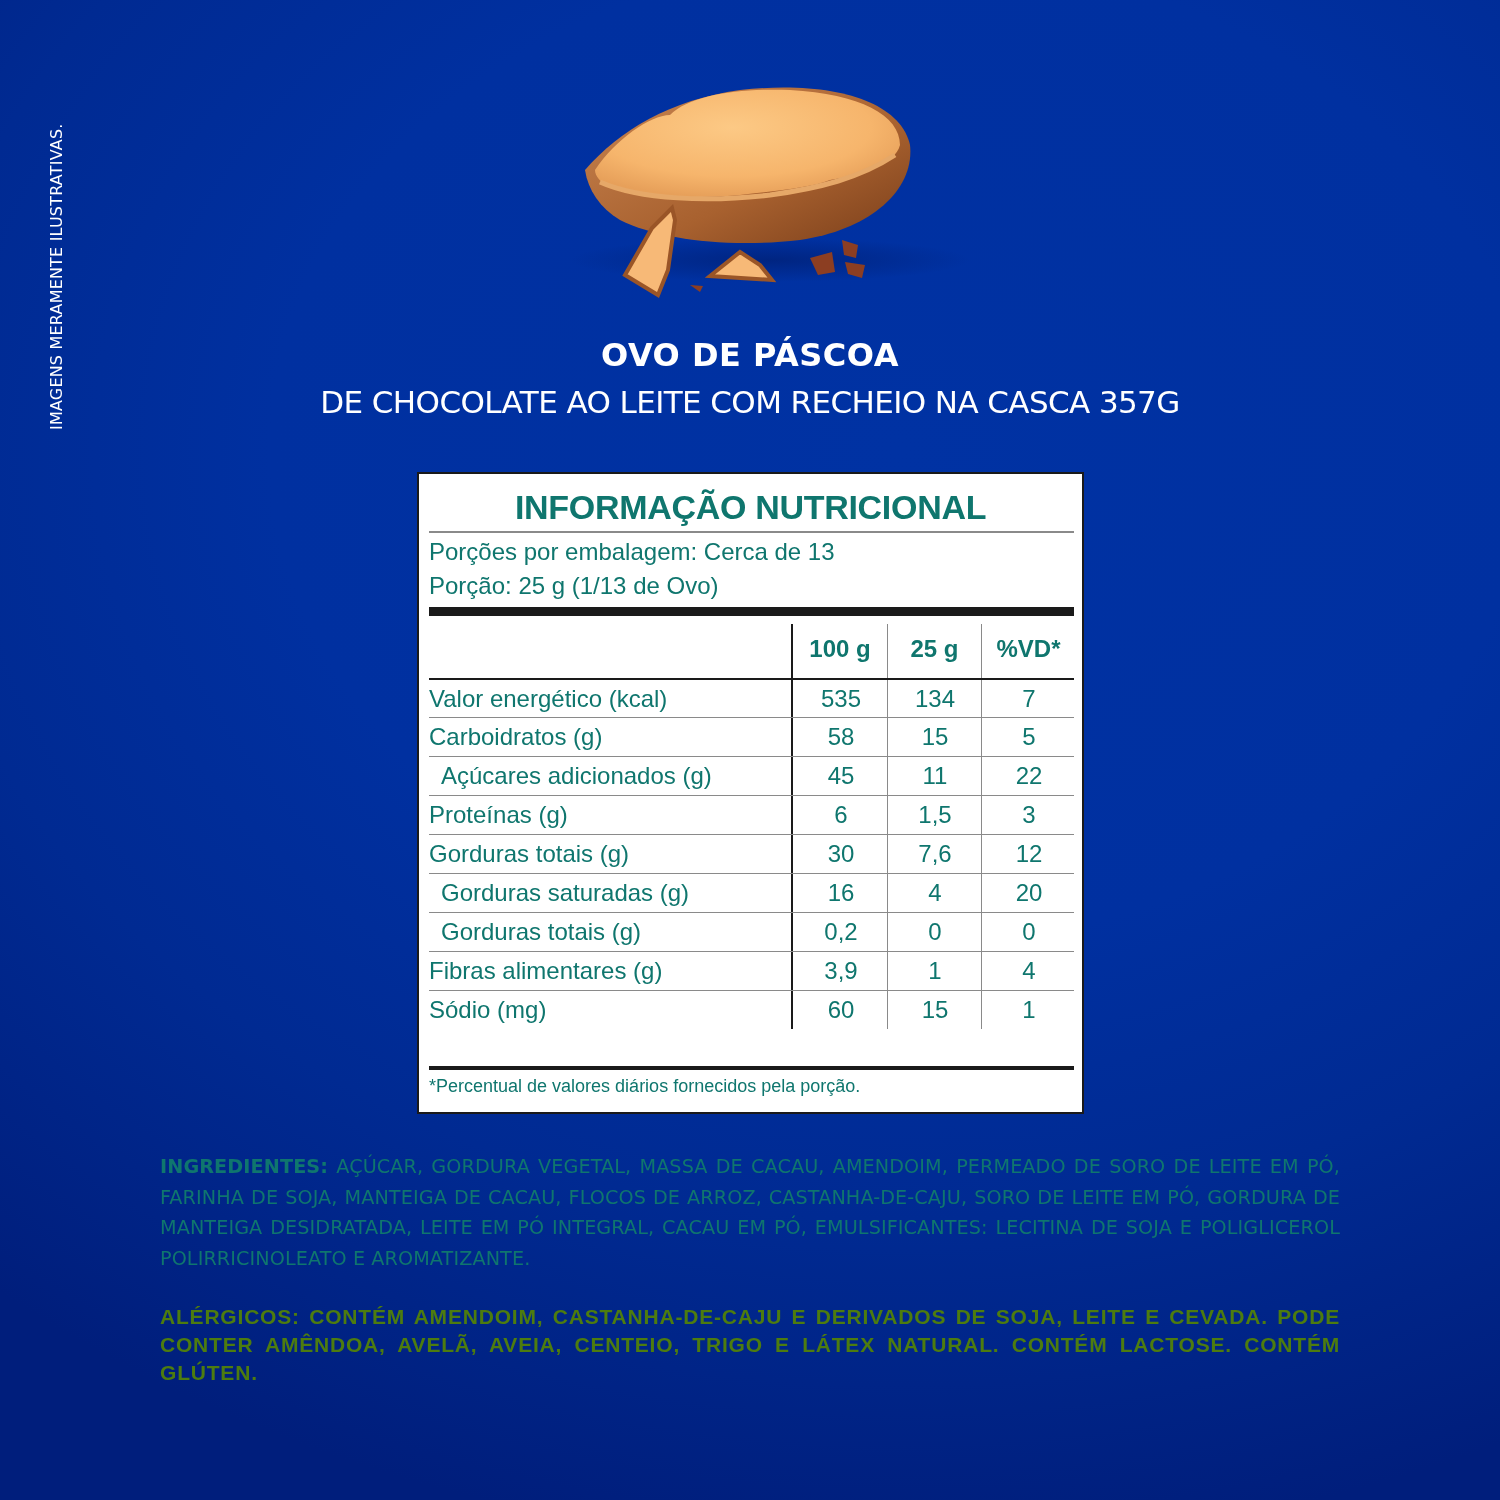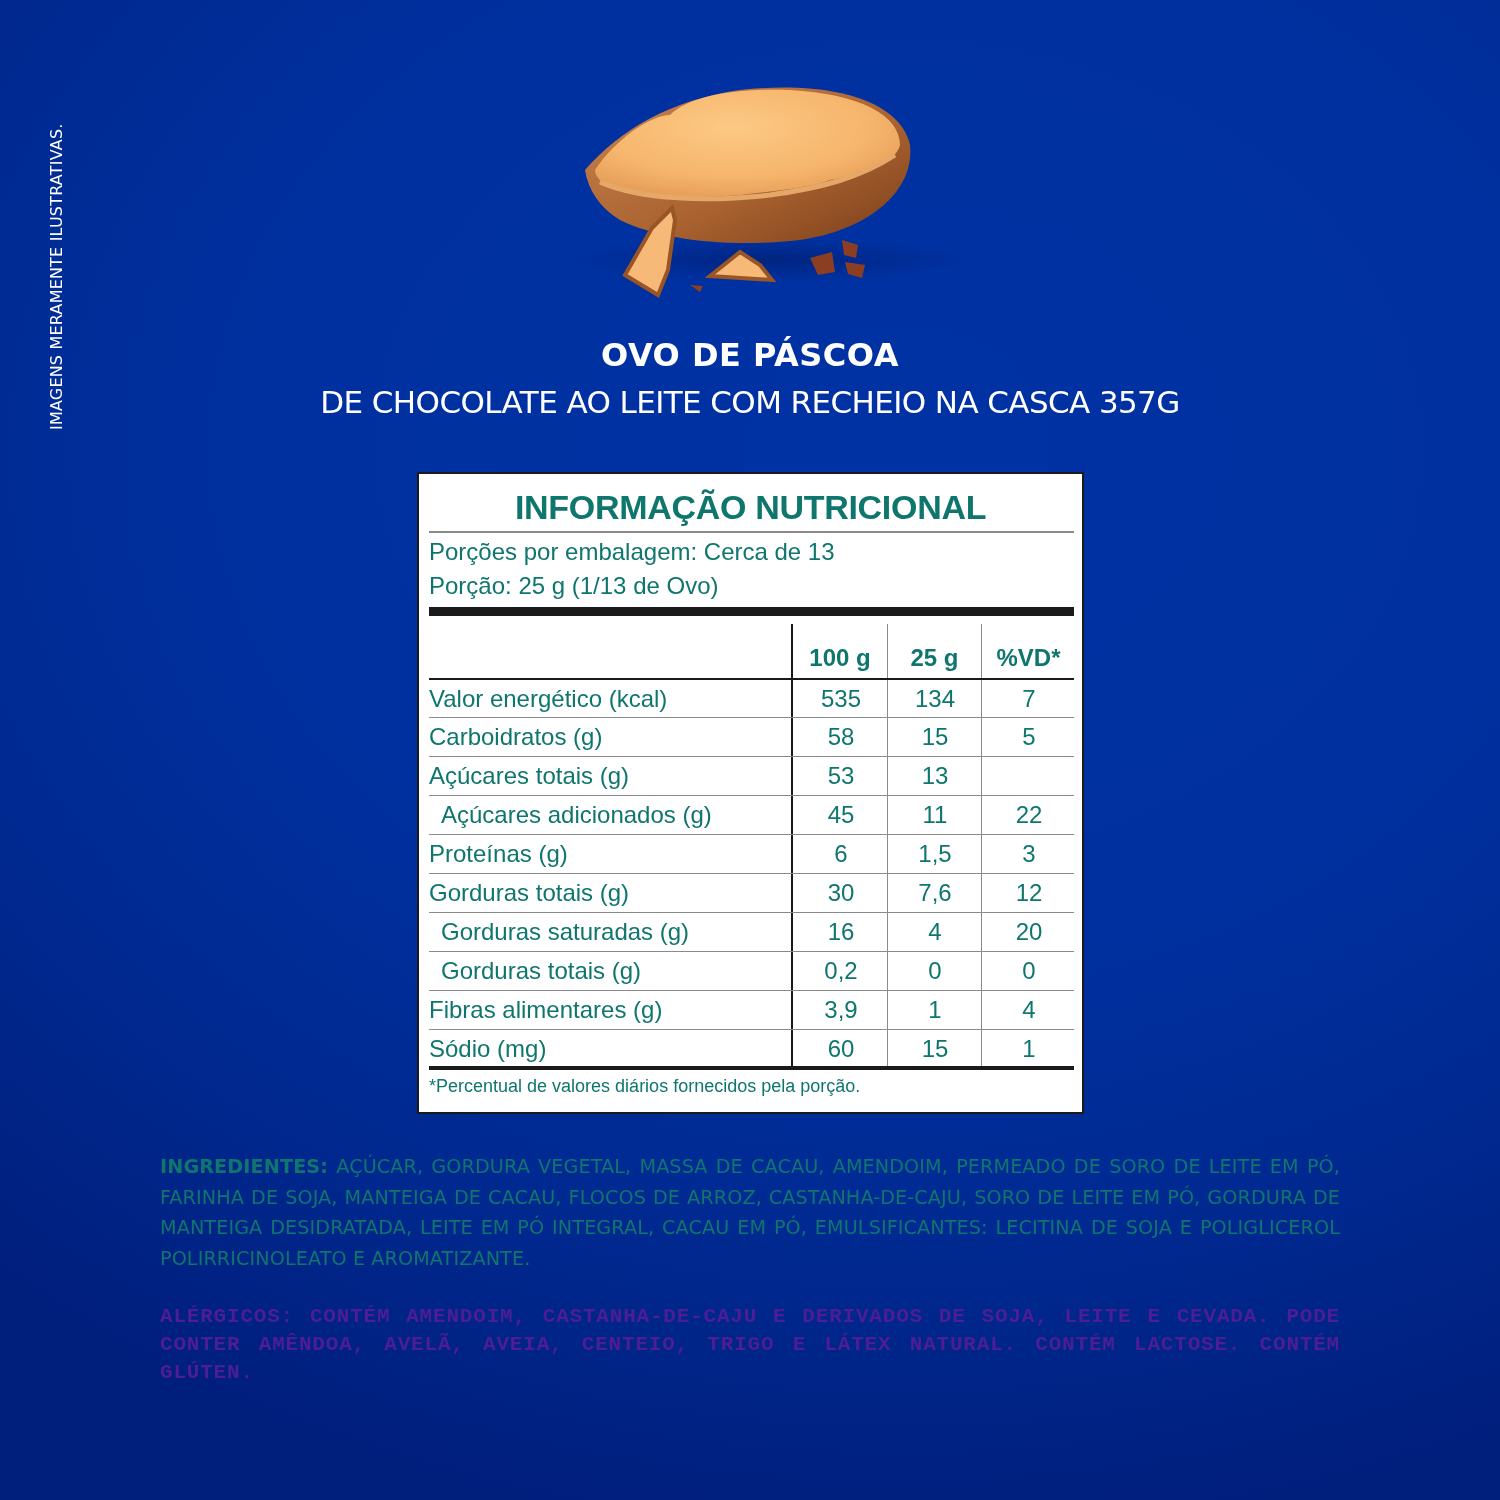--- a/index.html
+++ b/index.html
@@ -45,32 +45,32 @@
   .grid { position: absolute; left: 10px; right: 8px; top: 150px; }
   .grid-head { position: relative; height: 54px; }
   .row { position: relative; height: 39px; border-top: 1.5px solid #8a8a8a; box-sizing: border-box; }
   .row:first-of-type { border-top: 2px solid #1a1a1a; }
   .cell { position: absolute; top: 0; height: 100%; display: flex; align-items: center; font-size: 24px; }
   .c-label { left: 0; width: 362px; }
   .c-label.indent { padding-left: 12px; }
   .c-100 { left: 362px; width: 96px; justify-content: center; border-left: 2px solid #1a1a1a; }
   .c-25  { left: 458px; width: 94px; justify-content: center; border-left: 1.5px solid #8a8a8a; }
   .c-vd  { left: 552px; width: 94px; justify-content: center; border-left: 1.5px solid #8a8a8a; }
-  .grid-head .cell { font-weight: bold; align-items: flex-end; padding-bottom: 6px; box-sizing: border-box; }
+  .grid-head .cell { font-weight: bold; align-items: flex-end; padding-bottom: 15px; box-sizing: border-box; }
   .footnote { position: absolute; left: 10px; top: 602px; font-size: 18px; }
 
   .ingredients {
     position: absolute; left: 160px; width: 1180px; top: 1152px;
     color: #0f766e; font-family: "DejaVu Sans", sans-serif; font-size: 19.2px; line-height: 30.5px;
     text-align: justify; letter-spacing: 0.1px;
   }
   .ingredients b { font-weight: bold; }
   .allergens {
     position: absolute; left: 160px; width: 1180px; top: 1303px;
-    color: #4c1d95; font-family: Liberation Mono, monospace; font-weight: bold; font-size: 21px; line-height: 28px;
+    color: #4d7c0f; font-family: Liberation Sans, sans-serif; font-weight: bold; font-size: 21px; line-height: 28px;
     text-align: justify; text-align-last: left; letter-spacing: 0.8px;
   }
 </style>
 </head>
 <body>
 
 <div class="side-note">IMAGENS MERAMENTE ILUSTRATIVAS.</div>
 
 <div class="egg-wrap">
   <svg viewBox="0 0 430 250">
@@ -127,26 +127,20 @@
           <div class="cell c-25">134</div>
           <div class="cell c-vd">7</div>
         </div>
         <div class="row">
           <div class="cell c-label">Carboidratos (g)</div>
           <div class="cell c-100">58</div>
           <div class="cell c-25">15</div>
           <div class="cell c-vd">5</div>
         </div>
         <div class="row">
-          <div class="cell c-label">Açúcares totais (g)</div>
-          <div class="cell c-100">53</div>
-          <div class="cell c-25">13</div>
-          <div class="cell c-vd"></div>
-        </div>
-        <div class="row">
           <div class="cell c-label indent">Açúcares adicionados (g)</div>
           <div class="cell c-100">45</div>
           <div class="cell c-25">11</div>
           <div class="cell c-vd">22</div>
         </div>
         <div class="row">
           <div class="cell c-label">Proteínas (g)</div>
           <div class="cell c-100">6</div>
           <div class="cell c-25">1,5</div>
           <div class="cell c-vd">3</div>

